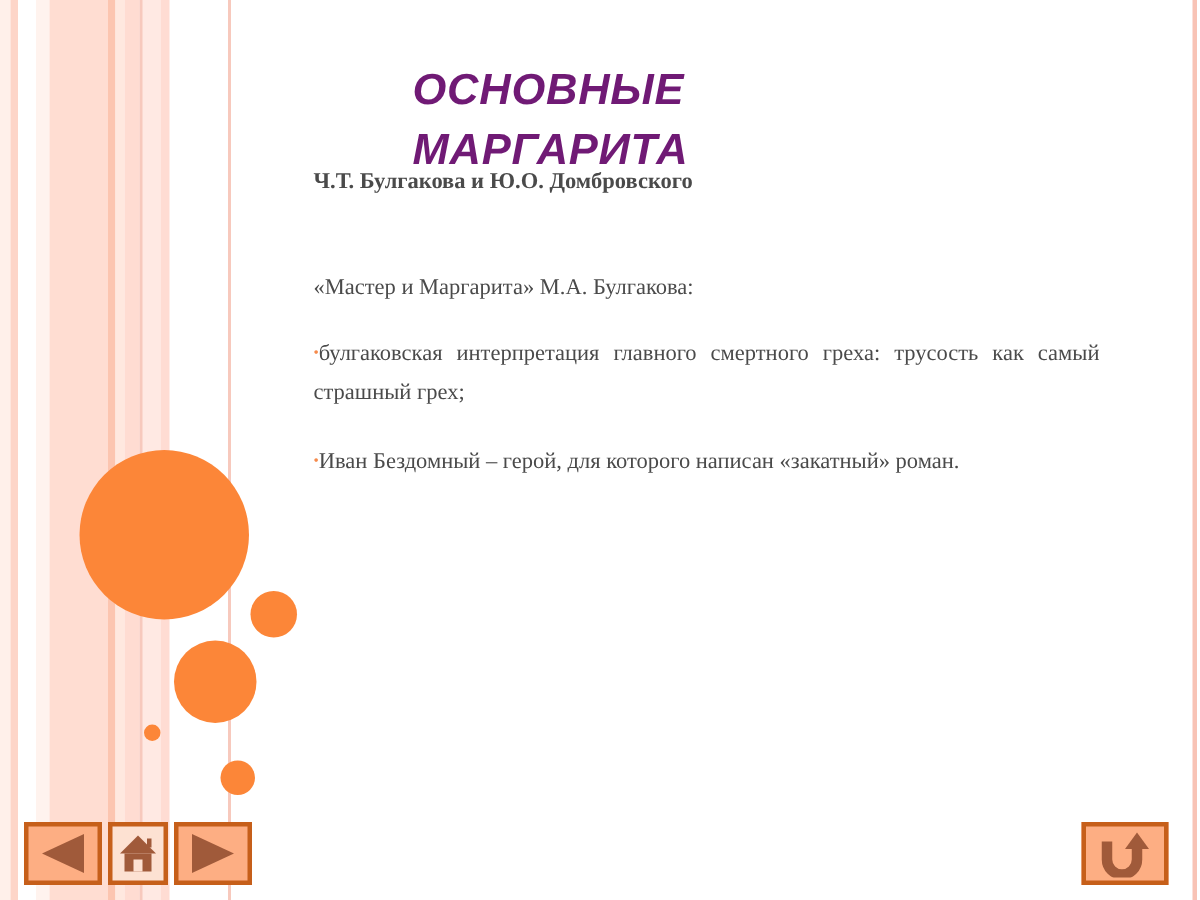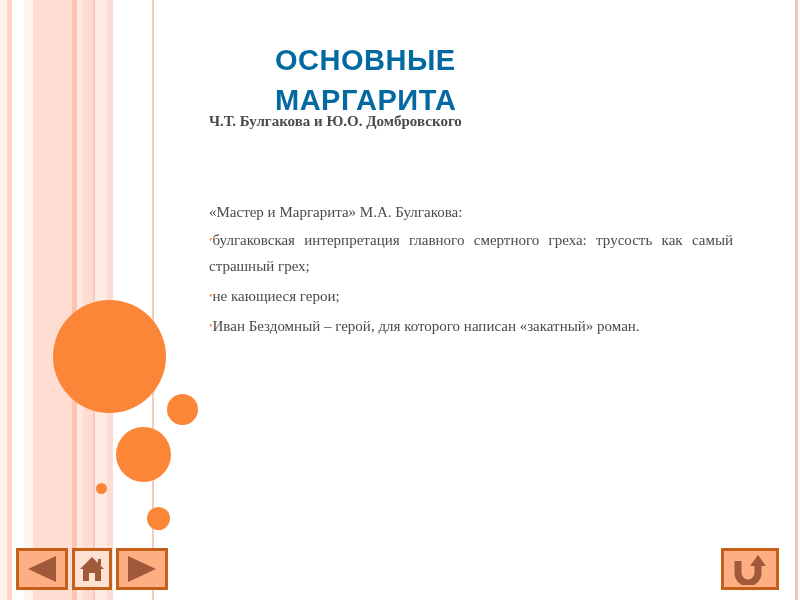--- a/index.html
+++ b/index.html
@@ -10,32 +10,32 @@
   }
   .stripes { position: absolute; left: 0; top: 0; width: 110px; height: 600px; }
   .stripe { position: absolute; top: 0; height: 600px; }
   .vline { position: absolute; top: 0; height: 600px; width: 2px; background: #f7c9bd; }
   .right-line { position: absolute; top: 0; height: 600px; left: 795px; width: 3px; background: #f8c3b5; }
 
   .circle { position: absolute; border-radius: 50%; background: #fc8638; }
 
   .title {
     position: absolute; left: 275px; top: 40px;
-    color: #0369a1; font-family: "Liberation Sans", sans-serif;
-    font-weight: bold; font-size: 29px; line-height: 40px; letter-spacing: 0.5px;
+    color: #701a75; font-family: "Liberation Sans", sans-serif;
+    font-weight: bold; font-size: 29px; line-height: 40px; letter-spacing: 0.5px; font-style: italic;
   }
   .content {
     position: absolute; left: 209px; top: 108px; width: 524px;
     color: #4a4a4a; font-size: 15px;
   }
   .subtitle { font-weight: bold; line-height: 27px; text-align: justify; text-align-last: left; }
   .subtitle .l1 { display: block; text-align: justify; text-align-last: justify; }
-  .section-head { margin-top: 66px; line-height: 22px; }
+  .section-head { margin-top: 46px; line-height: 22px; }
   .bullet {
-    margin-top: 4px; line-height: 26px; text-align: justify;
+    margin-top: 20px; line-height: 26px; text-align: justify;
   }
   .bullet .dot { color: #f58a4b; font-size: 10px; vertical-align: 2px; }
 
   .nav-btn {
     position: absolute; top: 548px; height: 42px; box-sizing: border-box;
     background: #fdae83; border: 3px solid #c65f1a;
     display: flex; align-items: center; justify-content: center;
   }
 </style>
 </head>
@@ -70,23 +70,20 @@
 <div class="content">
   <div class="subtitle">
     <span>Ч.Т. Булгакова и Ю.О. Домбровского</span>
   </div>
   <div class="section-head">«Мастер и Маргарита» М.А. Булгакова:</div>
 
   <div class="bullet">
     <span class="dot">•</span><span>булгаковская интерпретация главного смертного греха: трусость как самый страшный грех;</span>
   </div>
   <div class="bullet">
-    <span class="dot">•</span><span>не кающиеся герои;</span>
-  </div>
-  <div class="bullet">
     <span class="dot">•</span><span>Иван Бездомный – герой, для которого написан «закатный» роман.</span>
   </div>
 </div>
 
 <div class="nav-btn" style="left:16px;width:52px;">
   <svg width="40" height="30" viewBox="0 0 40 30">
     <polygon points="6,15 34,2 34,28" fill="#a05a3a"></polygon>
   </svg>
 </div>
 <div class="nav-btn" style="left:72px;width:40px;background:#fde1d2;">

